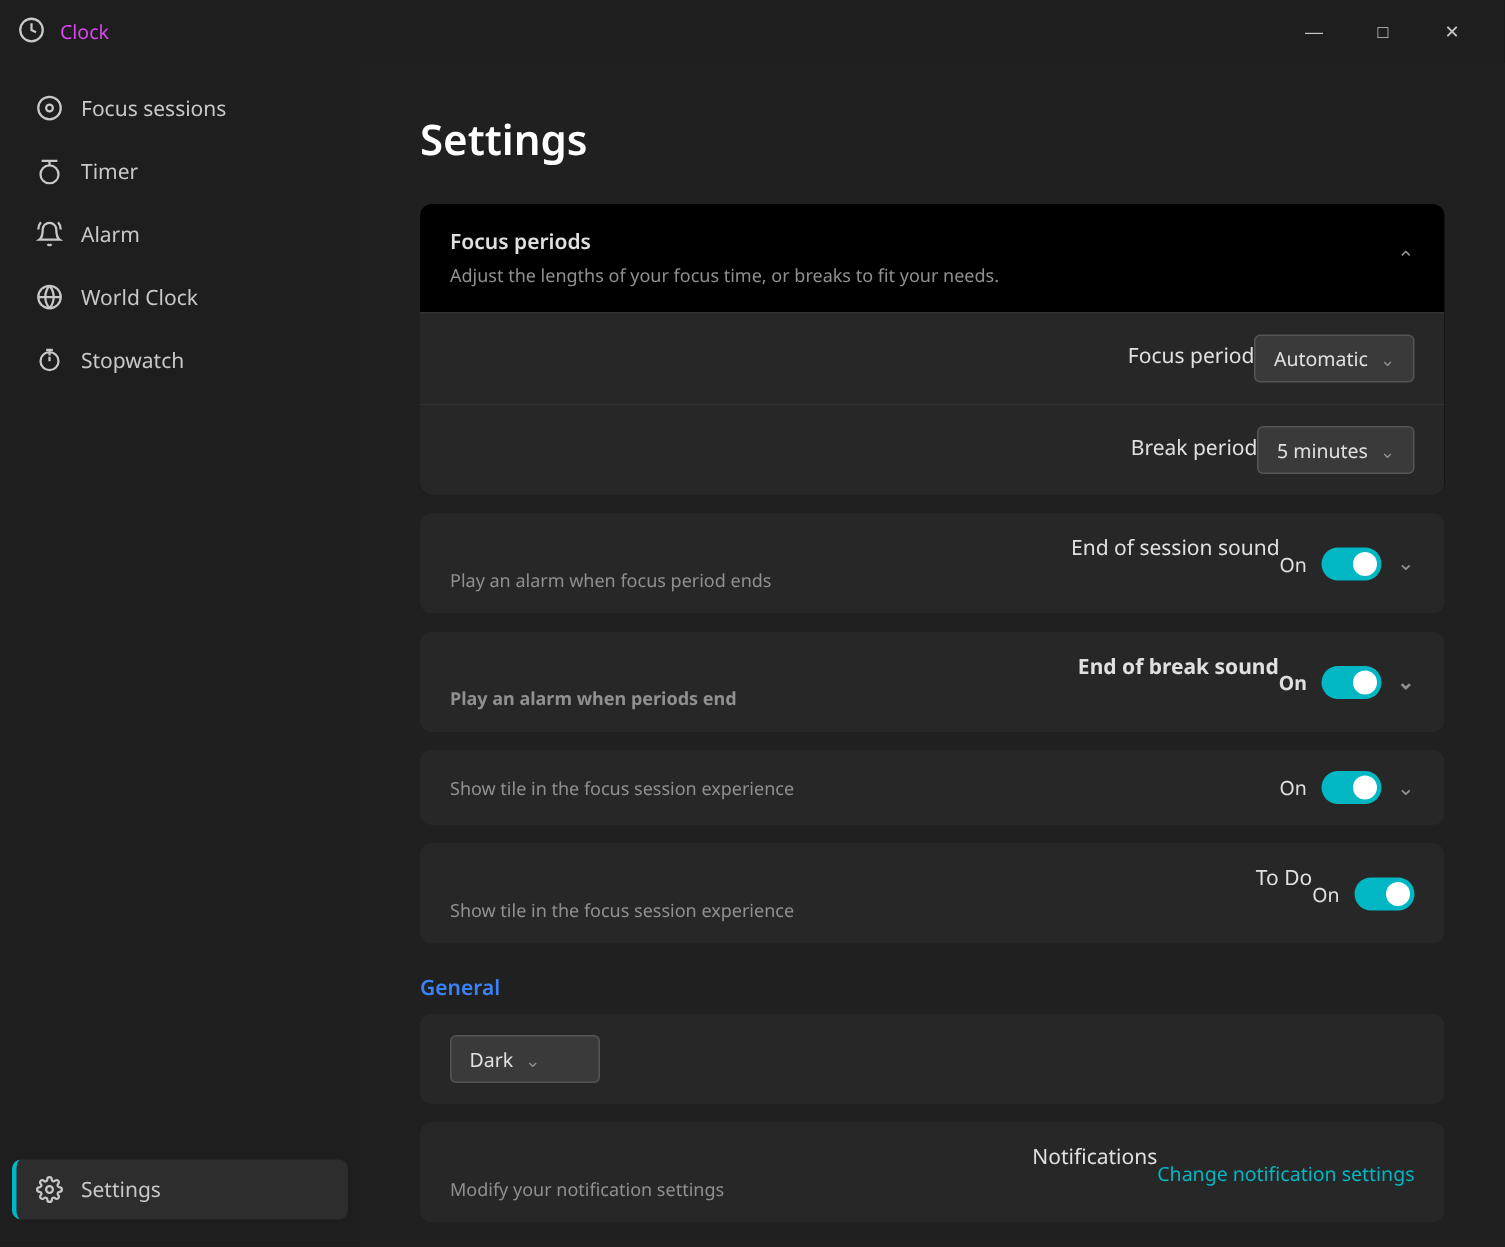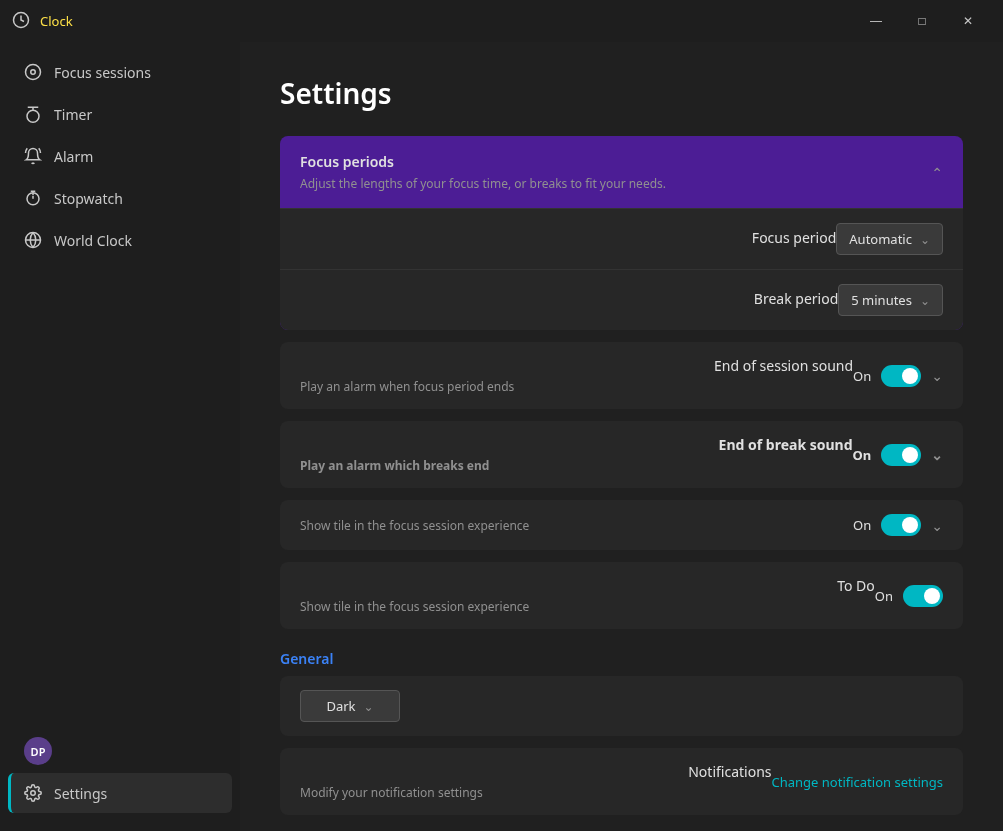--- a/index.html
+++ b/index.html
@@ -24,21 +24,21 @@
       flex-shrink: 0;
     }
     .title-bar-icon {
       width: 20px;
       height: 20px;
       margin-right: 8px;
       color: #c8c8c8;
     }
     .title-bar-title {
       font-size: 13px;
-      color: #fde047;
+      color: #d946ef;
       flex: 1;
     }
     .title-bar-controls {
       display: flex;
       gap: 0;
     }
     .title-bar-btn {
       width: 46px;
       height: 32px;
       display: flex;
@@ -139,21 +139,21 @@
 
     .page-title {
       font-size: 28px;
       font-weight: 600;
       color: #ffffff;
       margin-bottom: 24px;
     }
 
     
     .section-card {
-      background: #4c1d95;
+      background: #000000;
       border-radius: 8px;
       margin-bottom: 12px;
       overflow: hidden;
     }
 
     .section-header {
       display: flex;
       align-items: center;
       padding: 16px 20px;
       cursor: pointer;
@@ -230,21 +230,20 @@
       align-items: center;
       gap: 8px;
       background: #3a3a3a;
       border: 1px solid #555;
       border-radius: 4px;
       padding: 6px 12px;
       cursor: pointer;
       color: #e0e0e0;
       font-size: 13px;
       min-width: 100px;
-      justify-content: center;
     }
     .dropdown-chevron {
       font-size: 12px;
       color: #909090;
     }
 
     
     .on-label {
       font-size: 13px;
       color: #e0e0e0;
@@ -310,41 +309,38 @@
           <svg width="18" height="18" viewBox="0 0 24 24" fill="none" stroke="currentColor" stroke-width="2">
               <path d="M18 8A6 6 0 006 8c0 7-3 9-3 9h18s-3-2-3-9M13.73 21a2 2 0 01-3.46 0"></path>
               <path d="M2 8a10 10 0 012.34-6.41M22 8a10 10 0 00-2.34-6.41"></path>
             </svg>
         </span>
         <span>Alarm</span>
       </div>
       <div class="nav-item">
         <span class="nav-icon">
           <svg width="18" height="18" viewBox="0 0 24 24" fill="none" stroke="currentColor" stroke-width="2">
+              <circle cx="12" cy="12" r="10"></circle>
+              <path d="M2 12h20M12 2a15.3 15.3 0 010 20M12 2a15.3 15.3 0 000 20"></path>
+            </svg>
+        </span>
+        <span>World Clock</span>
+      </div>
+      <div class="nav-item">
+        <span class="nav-icon">
+          <svg width="18" height="18" viewBox="0 0 24 24" fill="none" stroke="currentColor" stroke-width="2">
               <circle cx="12" cy="13" r="8"></circle>
               <path d="M12 9v4M9 3h6M12 5v3"></path>
             </svg>
         </span>
         <span>Stopwatch</span>
       </div>
-      <div class="nav-item">
-        <span class="nav-icon">
-          <svg width="18" height="18" viewBox="0 0 24 24" fill="none" stroke="currentColor" stroke-width="2">
-              <circle cx="12" cy="12" r="10"></circle>
-              <path d="M2 12h20M12 2a15.3 15.3 0 010 20M12 2a15.3 15.3 0 000 20"></path>
-            </svg>
-        </span>
-        <span>World Clock</span>
-      </div>
     </nav>
 
     <div class="sidebar-bottom">
-      <div class="nav-item">
-        <div class="avatar">DP</div>
-      </div>
       <div class="settings-nav-item active">
         <span class="nav-icon">
           <svg width="18" height="18" viewBox="0 0 24 24" fill="none" stroke="currentColor" stroke-width="2">
               <circle cx="12" cy="12" r="3"></circle>
               <path d="M19.4 15a1.65 1.65 0 00.33 1.82l.06.06a2 2 0 010 2.83 2 2 0 01-2.83 0l-.06-.06a1.65 1.65 0 00-1.82-.33 1.65 1.65 0 00-1 1.51V21a2 2 0 01-2 2 2 2 0 01-2-2v-.09A1.65 1.65 0 009 19.4a1.65 1.65 0 00-1.82.33l-.06.06a2 2 0 01-2.83 0 2 2 0 010-2.83l.06-.06A1.65 1.65 0 004.68 15a1.65 1.65 0 00-1.51-1H3a2 2 0 01-2-2 2 2 0 012-2h.09A1.65 1.65 0 004.6 9a1.65 1.65 0 00-.33-1.82l-.06-.06a2 2 0 010-2.83 2 2 0 012.83 0l.06.06A1.65 1.65 0 009 4.68a1.65 1.65 0 001-1.51V3a2 2 0 012-2 2 2 0 012 2v.09a1.65 1.65 0 001 1.51 1.65 1.65 0 001.82-.33l.06-.06a2 2 0 012.83 0 2 2 0 010 2.83l-.06.06A1.65 1.65 0 0019.4 9a1.65 1.65 0 001.51 1H21a2 2 0 012 2 2 2 0 01-2 2h-.09a1.65 1.65 0 00-1.51 1z"></path>
             </svg>
         </span>
         <span>Settings</span>
       </div>
     </div>
@@ -402,21 +398,21 @@
           </div>
           <span class="chevron">⌄</span>
         </div>
       </div>
     </div>
 
     <div class="section-card">
       <div class="setting-row" style="border-top:none;font-weight:bold;">
         <div class="setting-row-text">
           <div class="setting-row-label">End of break sound</div>
-          <div class="setting-row-desc">Play an alarm which breaks end</div>
+          <div class="setting-row-desc">Play an alarm when periods end</div>
         </div>
         <div class="setting-row-control">
           <span class="on-label">On</span>
           <div class="toggle">
             <div class="toggle-track">
               <div class="toggle-thumb"></div>
             </div>
           </div>
           <span class="chevron">⌄</span>
         </div>

